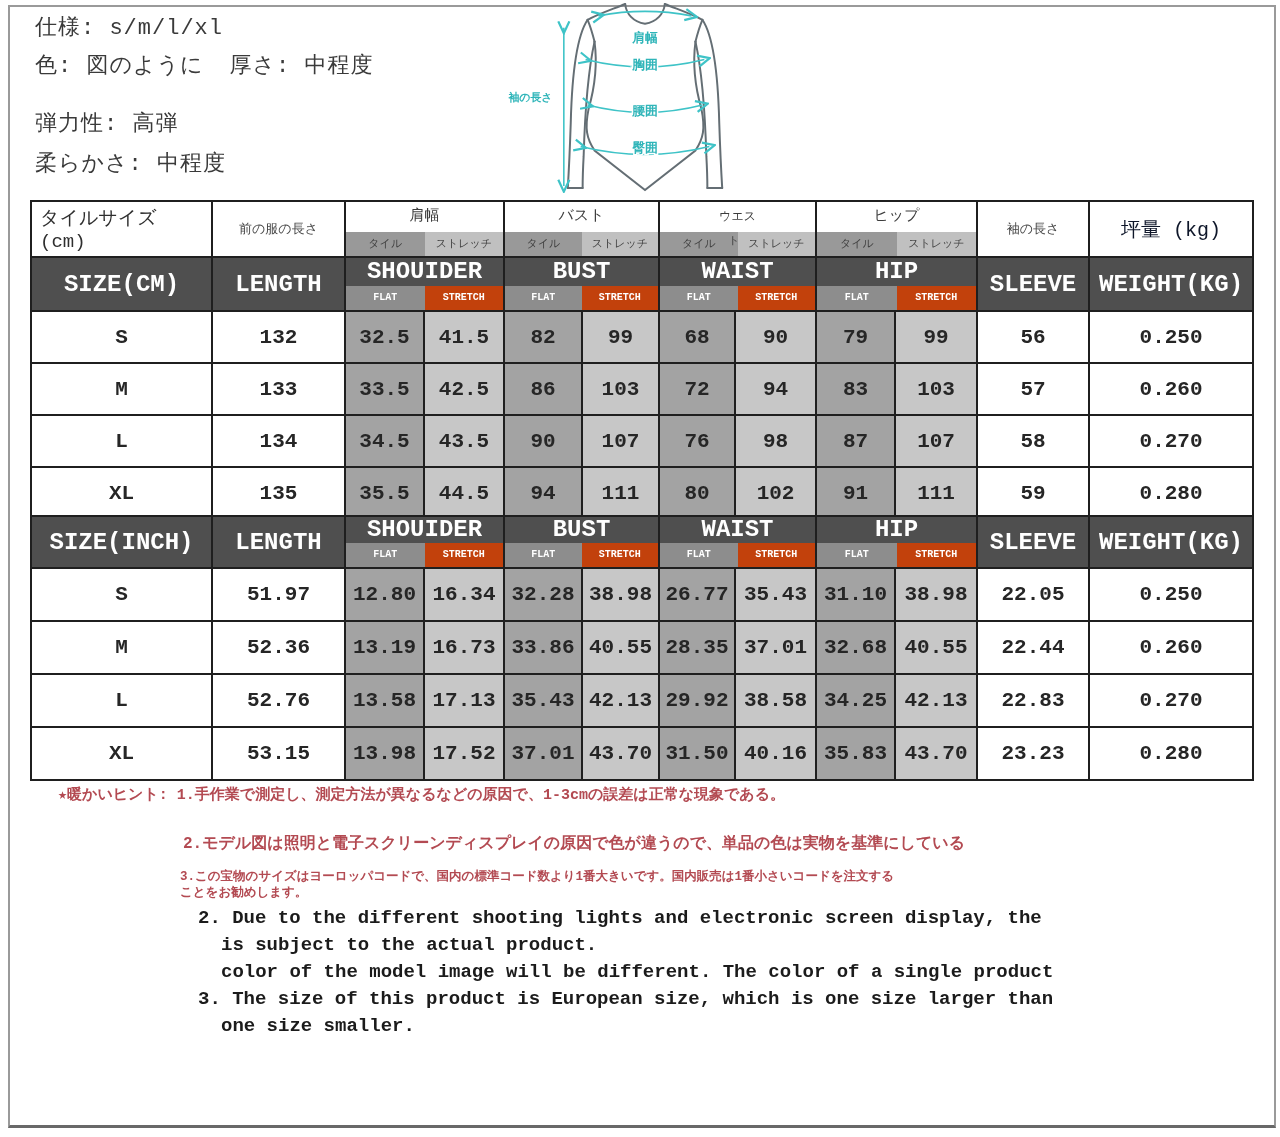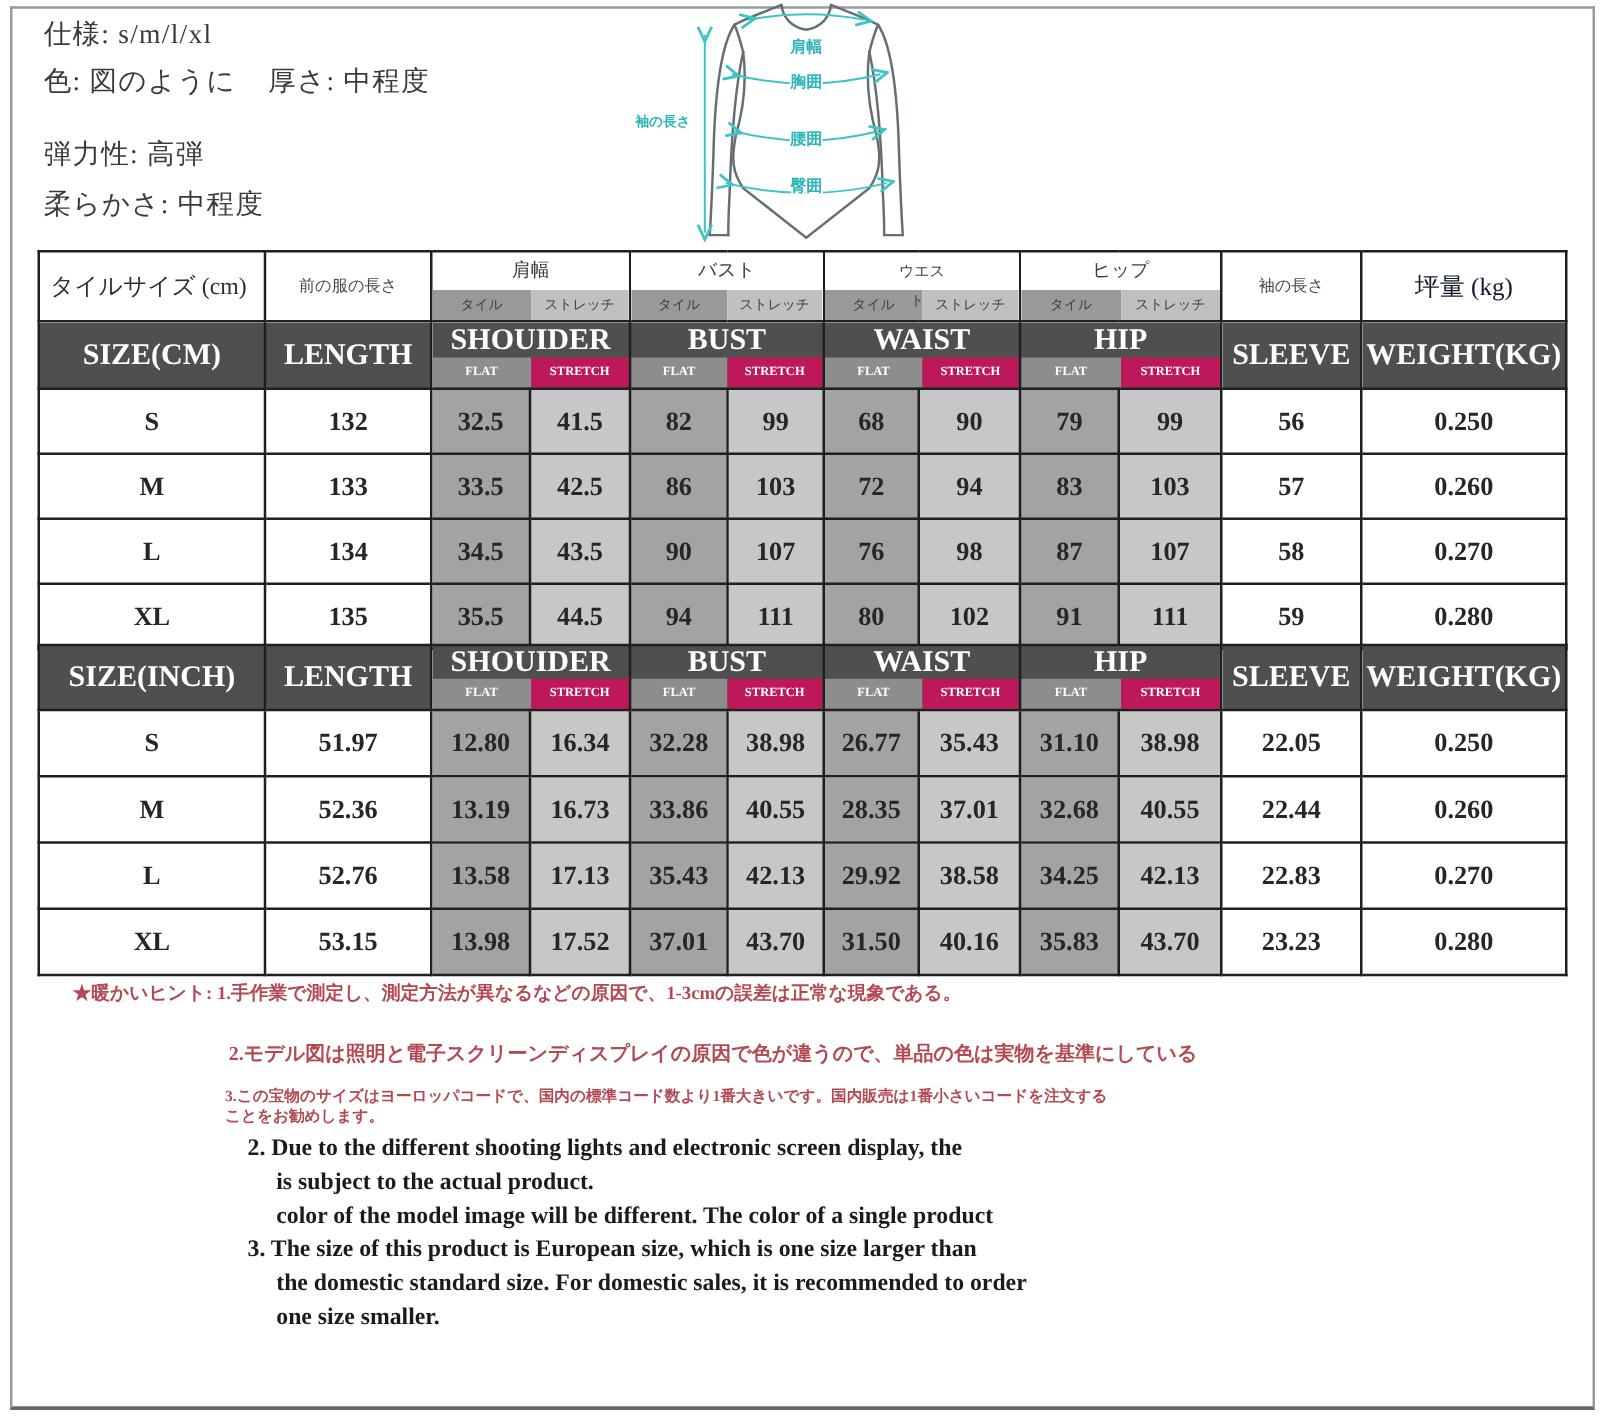--- a/index.html
+++ b/index.html
@@ -1,18 +1,18 @@
 <!DOCTYPE html>
 <html><head>
 <meta charset="utf-8">
 <style>
   html,body{margin:0;padding:0;background:#fff;}
   #stage{
     position:relative;width:1280px;height:1137px;background:#ffffff;overflow:hidden;
-    font-family:Liberation Serif, serif;color:#2b2b2b;
+    font-family:Liberation Mono, monospace;color:#2b2b2b;
   }
   
   #frame{position:absolute;left:8px;top:5px;width:1264px;height:1118px;
     border:2px solid #9a9a9a;border-bottom:3px solid #686868;pointer-events:none;}
 
   
   .info{position:absolute;left:35px;font-size:22px;color:#3a3a3a;letter-spacing:1px;white-space:nowrap;}
   .info.l1{top:12px;}
   .info.l2{top:50px;}
   .info.l2 .gap{display:inline-block;width:26px;}
@@ -46,21 +46,21 @@
 
   
   .en-row td{background:#4f4f4f;color:#fff;font-weight:bold;height:52px;}
   #t-in .en-row td{height:50px;}
   .en-plain{font-size:24px;}
   .en-gname{height:28px;line-height:28px;font-size:24px;}
   #t-in .en-gname{height:26px;line-height:26px;}
   .en-gsub{height:24px;display:flex;}
   .en-gsub span{flex:1;line-height:24px;font-size:10px;font-weight:bold;color:#fff;}
   .en-flat{background:#8d8d8d;}
-  .en-stretch{background:#be185d;}
+  .en-stretch{background:#c2410c;}
 
   
   .body-row td{height:50px;background:#fff;font-size:21px;font-weight:bold;color:#262626;}
   #t-in .body-row td{height:51px;}
   .body-row td.cf{background:#a3a3a3;}
   .body-row td.cs{background:#c7c7c7;text-align:center;}
 
   
   .tip-jp{position:absolute;color:#b34a52;font-weight:bold;white-space:nowrap;}
   .tip-jp.j1{left:58px;top:785px;font-size:15px;}
@@ -379,16 +379,15 @@
   <div class="tip-jp j1">★暖かいヒント: 1.手作業で測定し、測定方法が異なるなどの原因で、1-3cmの誤差は正常な現象である。</div>
   <div class="tip-jp j2">2.モデル図は照明と電子スクリーンディスプレイの原因で色が違うので、単品の色は実物を基準にしている</div>
   <div class="tip-jp j3">3.この宝物のサイズはヨーロッパコードで、国内の標準コード数より1番大きいです。国内販売は1番小さいコードを注文する</div>
   <div class="tip-jp j4">ことをお勧めします。</div>
 
   <div id="tips-en">
     <div class="row ind-a">2. Due to the different shooting lights and electronic screen display, the</div>
     <div class="row ind-b">is subject to the actual product.</div>
     <div class="row ind-b">color of the model image will be different. The color of a single product</div>
     <div class="row ind-a">3. The size of this product is European size, which is one size larger than</div>
-    <div class="row ind-b">the domestic standard size. For domestic sales, it is recommended to order</div>
     <div class="row ind-b">one size smaller.</div>
   </div>
 </div>
 
 </body></html>

